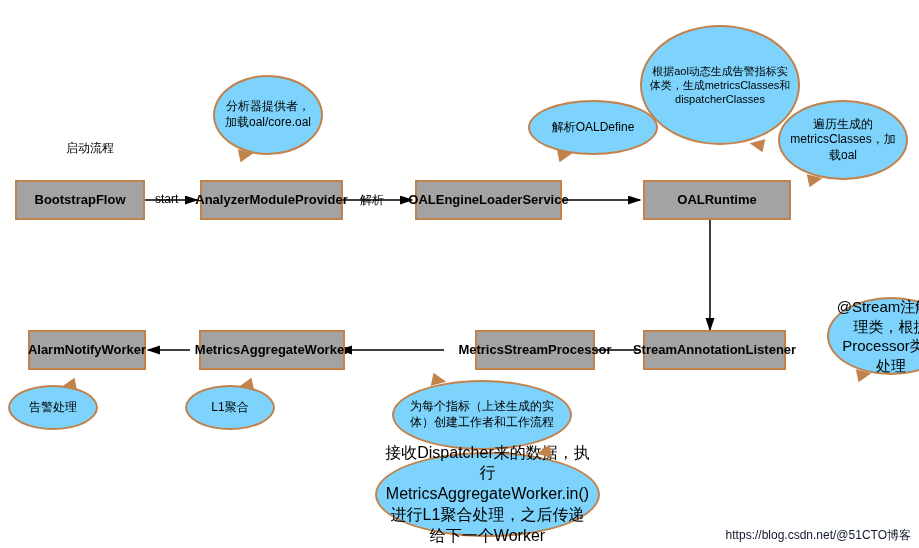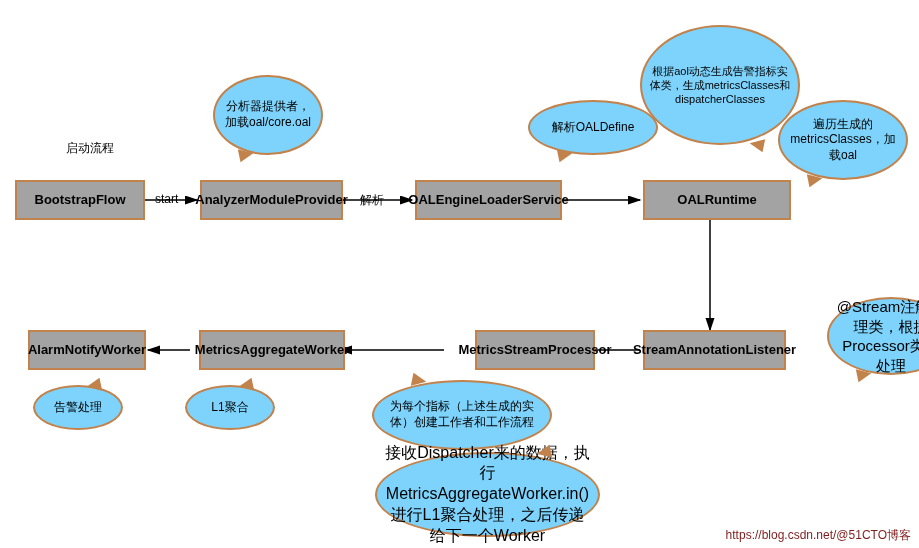--- a/index.html
+++ b/index.html
@@ -71,21 +71,21 @@
     transform:rotate(15deg);
   }
   .label {
     position: absolute;
     font-size: 12px;
     color: #000;
     white-space: nowrap;
   }
   .watermark{
     position:absolute; right:8px; bottom:4px;
-    font-size:12px; color:#7f1d1d;
+    font-size:12px; color:#0f172a;
   }
   svg.arrows { position:absolute; top:0; left:0; width:919px; height:548px; pointer-events:none; }
 </style>
 </head>
 <body>
 
 <svg class="arrows">
   <defs>
     <marker id="ah" markerWidth="10" markerHeight="10" refX="8" refY="3" orient="auto">
       <path d="M0,0 L0,6 L9,3 z" fill="#000"></path>
@@ -126,21 +126,21 @@
 <div class="callout tail-dl" style="left:213px; top:75px; width:110px; height:80px;">分析器提供者，加载oal/core.oal</div>
 
 <div class="callout tail-dl" style="left:528px; top:100px; width:130px; height:55px;">解析OALDefine</div>
 
 <div class="callout tail-dr" style="left:640px; top:25px; width:160px; height:120px; font-size:11px;">根据aol动态生成告警指标实体类，生成metricsClasses和dispatcherClasses</div>
 
 <div class="callout tail-dl" style="left:778px; top:100px; width:130px; height:80px;">遍历生成的metricsClasses，加载oal</div>
 
 <div class="callout tail-dl" style="left:827px; top:297px; width:128px; height:78px; font-size:15px;">@Stream注解处理类，根据Processor类型处理</div>
 
-<div class="callout tail-ul" style="left:372px; top:380px; width:180px; height:70px;">为每个指标（上述生成的实体）创建工作者和工作流程</div>
+<div class="callout tail-ul" style="left:392px; top:380px; width:180px; height:70px;">为每个指标（上述生成的实体）创建工作者和工作流程</div>
 
 <div class="callout tail-ur" style="left:375px; top:452px; width:225px; height:85px; font-size:16px;">接收Dispatcher来的数据，执行MetricsAggregateWorker.in()进行L1聚合处理，之后传递给下一个Worker</div>
 
 <div class="callout tail-ur" style="left:185px; top:385px; width:90px; height:45px;">L1聚合</div>
 
-<div class="callout tail-ur" style="left:33px; top:385px; width:90px; height:45px;text-align:right;">告警处理</div>
+<div class="callout tail-ur" style="left:8px; top:385px; width:90px; height:45px;text-align:right;">告警处理</div>
 
 <div class="watermark">https://blog.csdn.net/@51CTO博客</div>
 
 </body></html>

